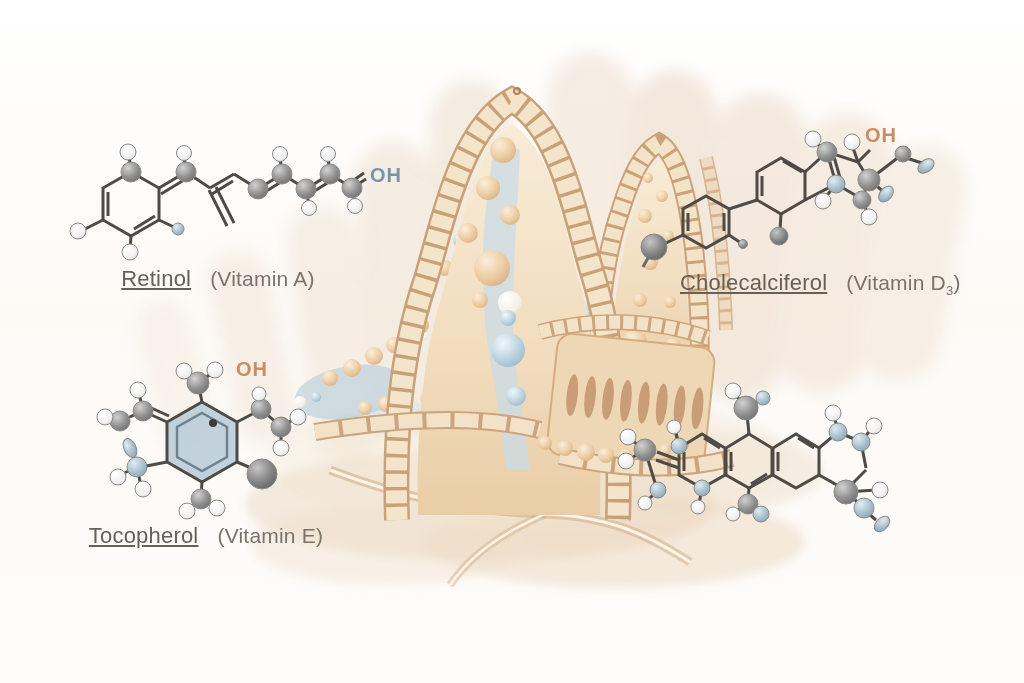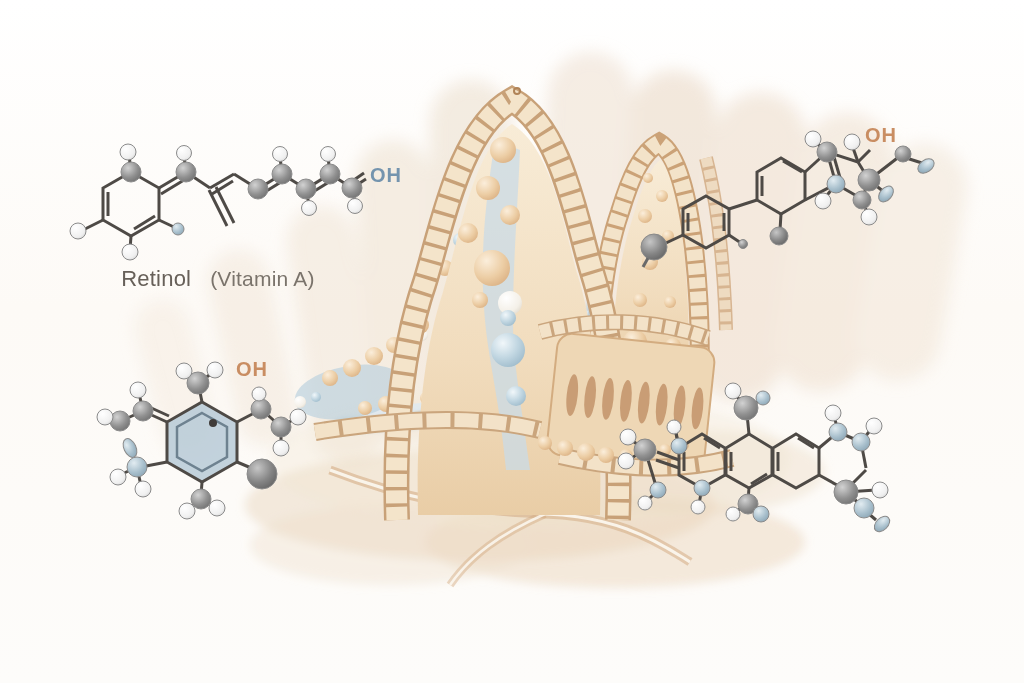--- a/index.html
+++ b/index.html
@@ -1,21 +1,21 @@
 <!DOCTYPE html>
 <html><head>
 <meta charset="utf-8">
 <style>
   html,body{margin:0;padding:0;background:#ffffff;}
   .stage{position:relative;width:1024px;height:683px;overflow:hidden;
          background:#fefdfb;font-family:"Liberation Sans",sans-serif;}
   .stage svg{position:absolute;left:0;top:0;}
   .mol-label{position:absolute;text-align:center;color:#6b645d;font-size:22px;
              letter-spacing:.2px;white-space:nowrap;}
-  .mol-label .mname{font-weight:400;color:#676059;}
+  .mol-label .mname{font-weight:400;color:#676059;text-decoration:underline;}
   .mol-label .mparen{margin-left:19px;color:#7a736b;font-size:21px;}
   .mol-label sub{font-size:13px;}
   text.oh{font-size:20px;font-weight:bold;letter-spacing:1px;}
   .oh-blue{fill:#7494ae;}
   .oh-orange{fill:#c98d62;}
 </style>
 </head>
 <body>
 
 <div class="stage">
@@ -416,16 +416,22 @@
       <circle cx="880" cy="490" r="8" fill="url(#gh)"></circle>
       <ellipse cx="882" cy="524" rx="6" ry="9" fill="url(#gb)" transform="rotate(45 882 524)"></ellipse>
     </g>
   </g>
 </svg>
 
 <div class="mol-label" style="left:98px;top:266px;width:240px;">
   <span class="mname">Retinol</span><span class="mparen"><span>(Vitamin A</span><sub></sub><span>)</span></span>
 </div>
 
-
-
-
+<div class="mol-label" style="left:680px;top:270px;width:280px;">
+  <span class="mname">Cholecalciferol</span><span class="mparen"><span>(Vitamin D</span><sub>3</sub><span>)</span></span>
 </div>
 
+<div class="mol-label" style="left:86px;top:523px;width:240px;">
+  <span class="mname">Tocopherol</span><span class="mparen"><span>(Vitamin E</span><sub></sub><span>)</span></span>
+</div>
+
+
+</div>
+
 </body></html>

